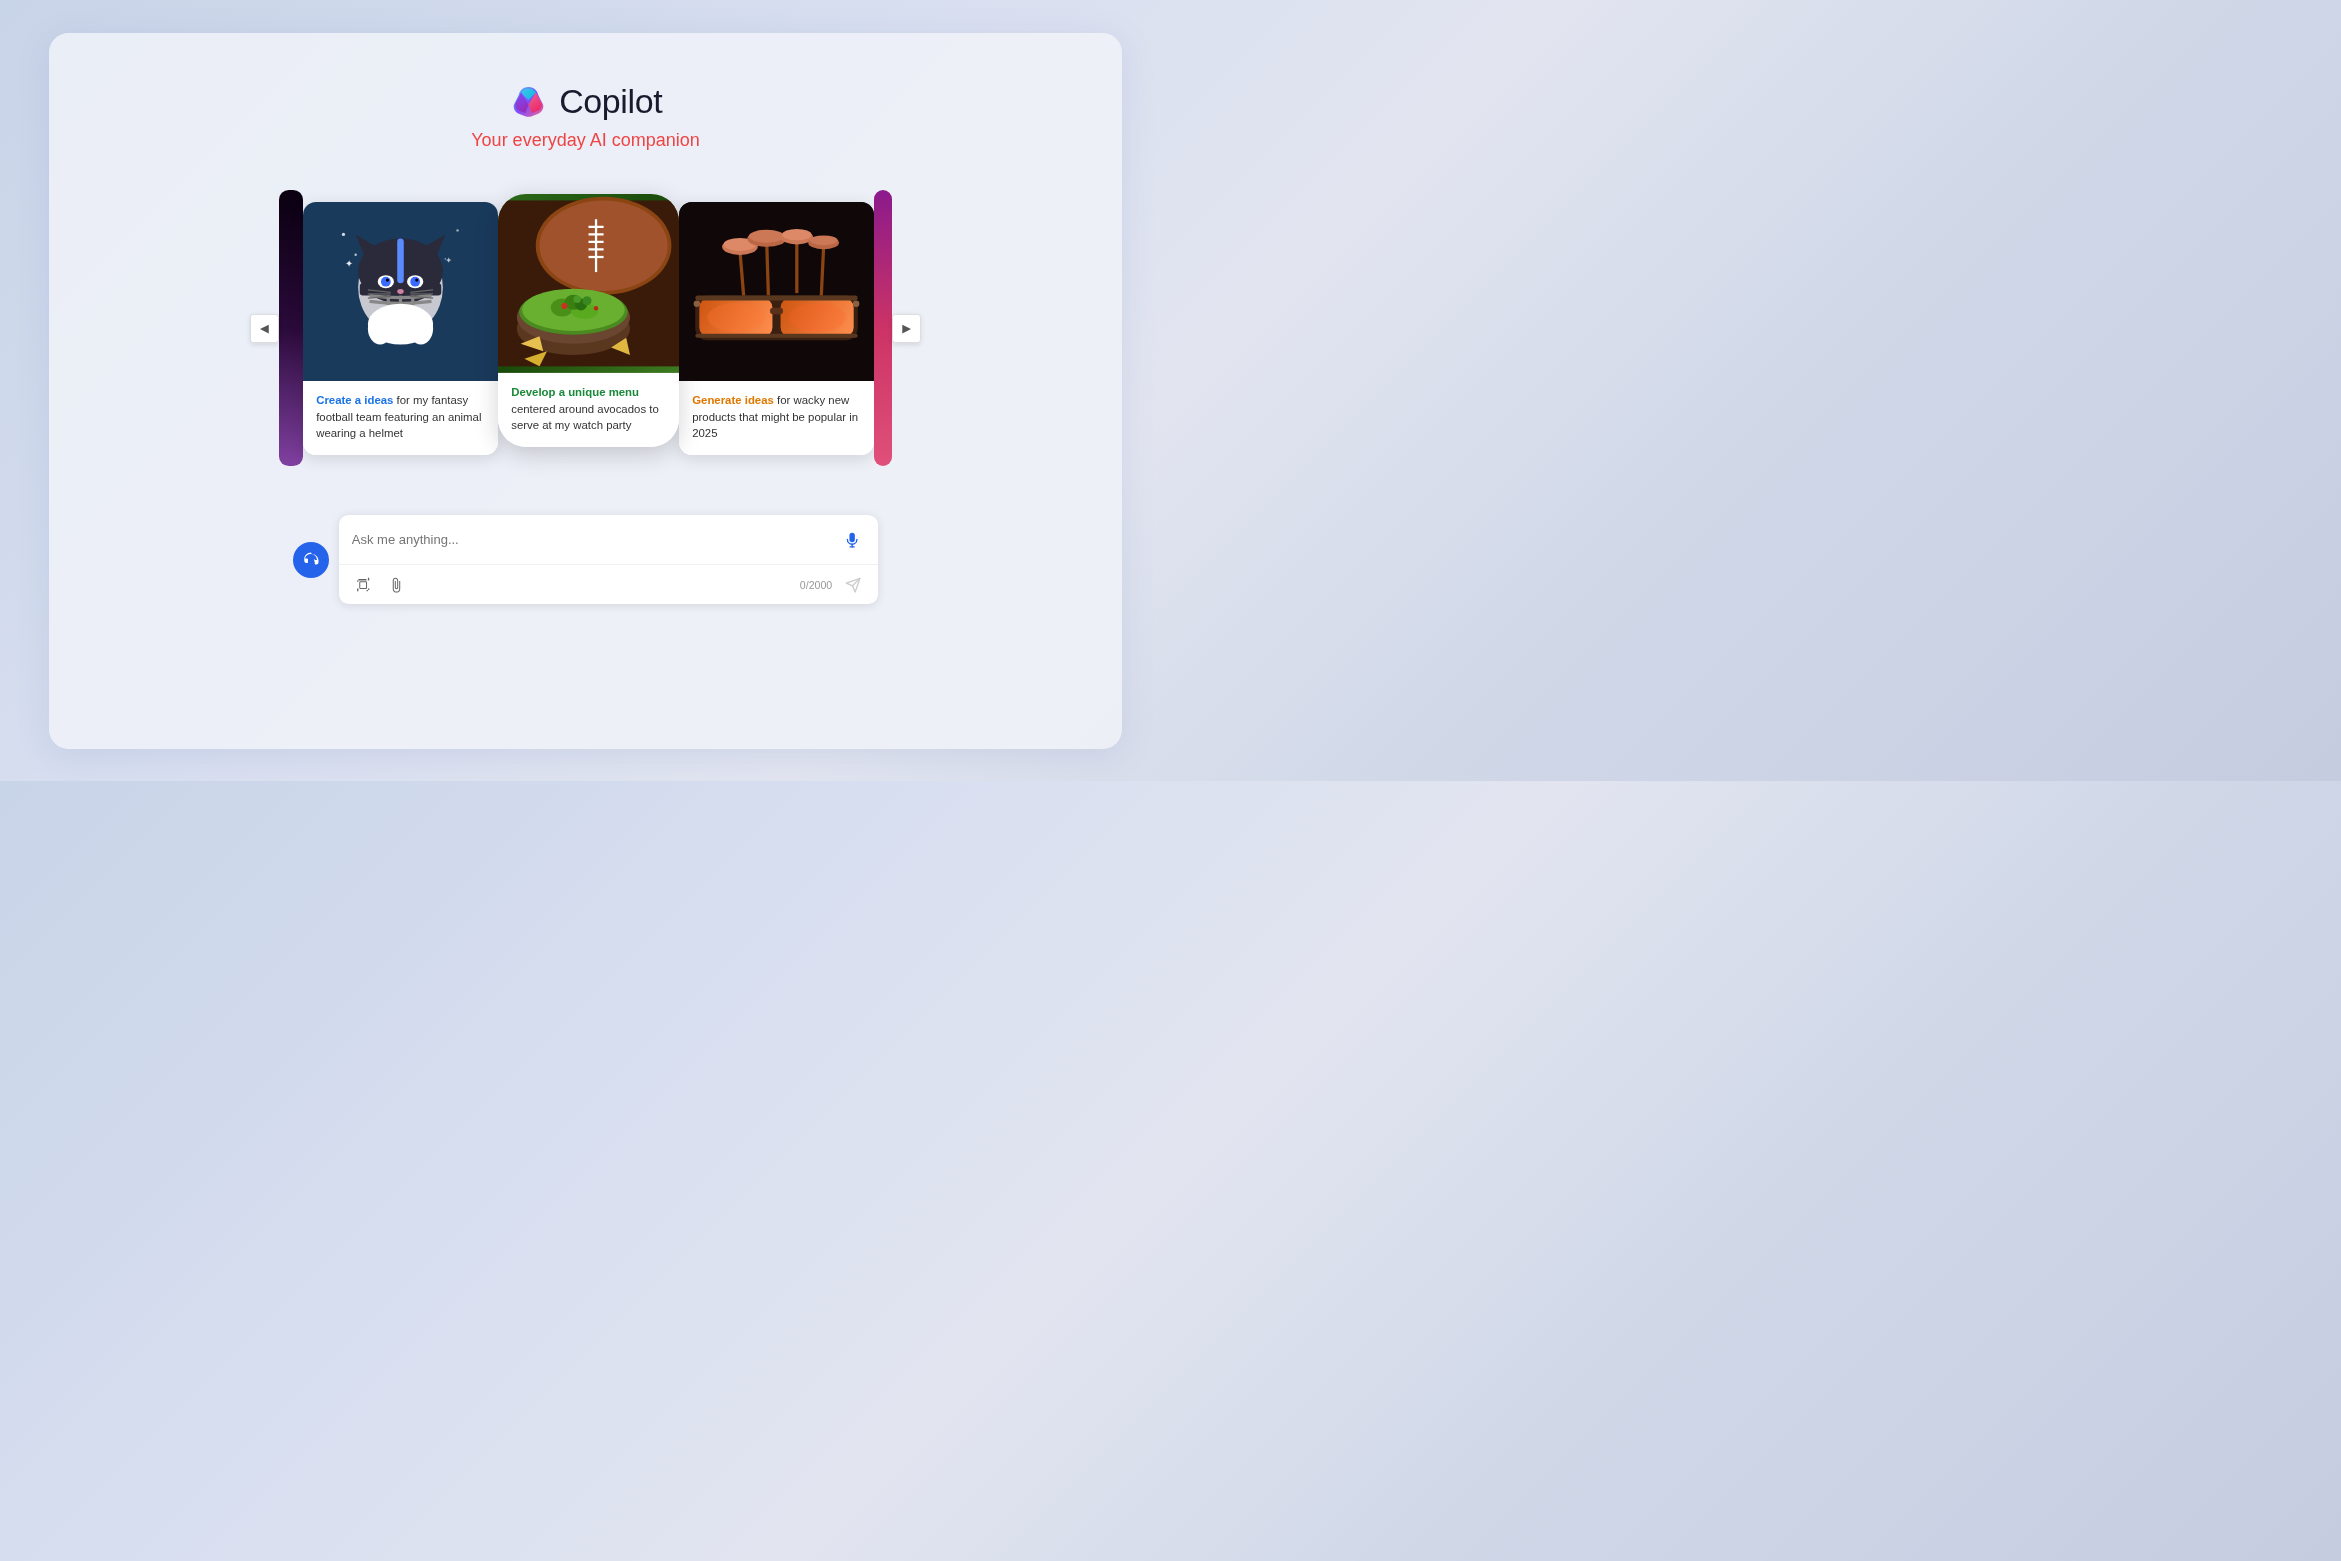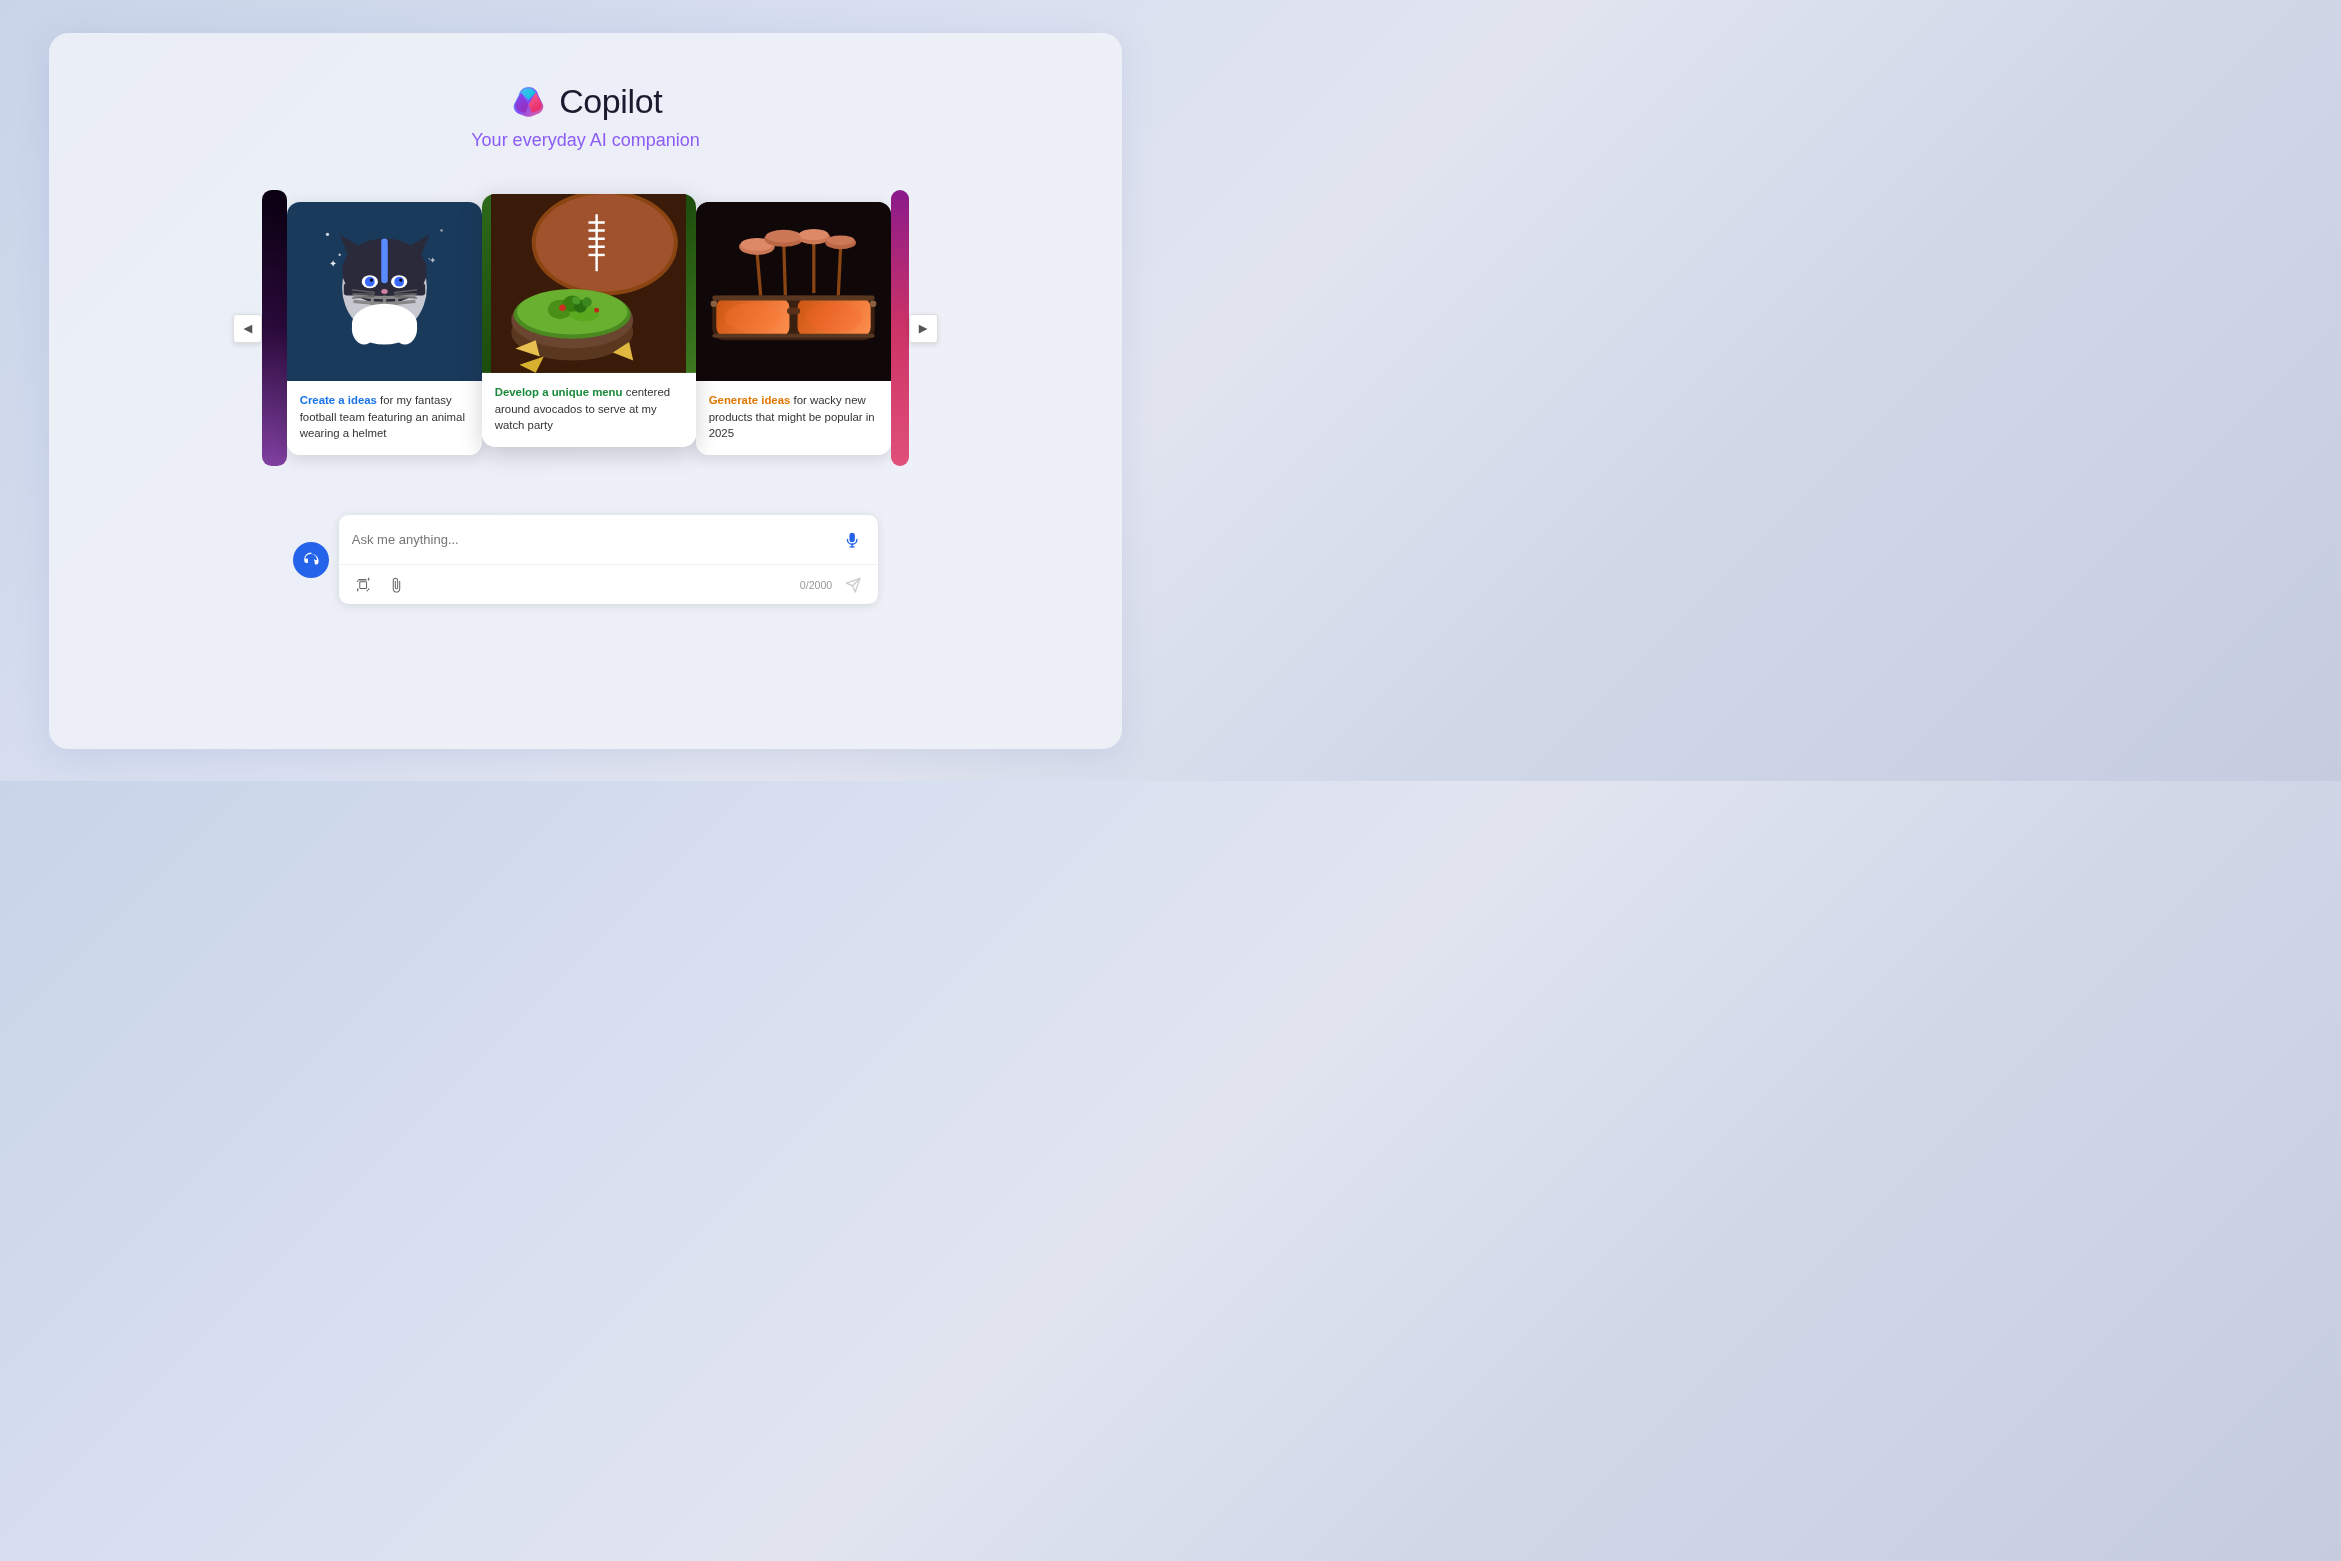--- a/index.html
+++ b/index.html
@@ -54,21 +54,21 @@
 
     .logo-title {
       font-size: 34px;
       font-weight: 400;
       color: #1a1a2e;
       letter-spacing: -0.4px;
     }
 
     .subtitle {
       font-size: 18px;
-      color: #8b5cf6;
+      color: #ef4444;
       font-weight: 400;
     }
 
     
     .cards-section {
       display: flex;
       align-items: center;
       gap: 0;
       width: 100%;
       justify-content: center;
@@ -99,21 +99,22 @@
       flex-shrink: 0;
       background: white;
       box-shadow: 0 3.3px 16.3px rgba(0,0,0,0.12);
     }
 
     .card-main {
       width: 195px;
     }
 
     .card-center {
-      width: 214px;
+      width: 181px;
+      border-radius: 28px;
     }
 
     .card-right {
       width: 195px;
     }
 
     .card-body {
       padding: 11.4px 13px 13px;
       background: white;
     }

